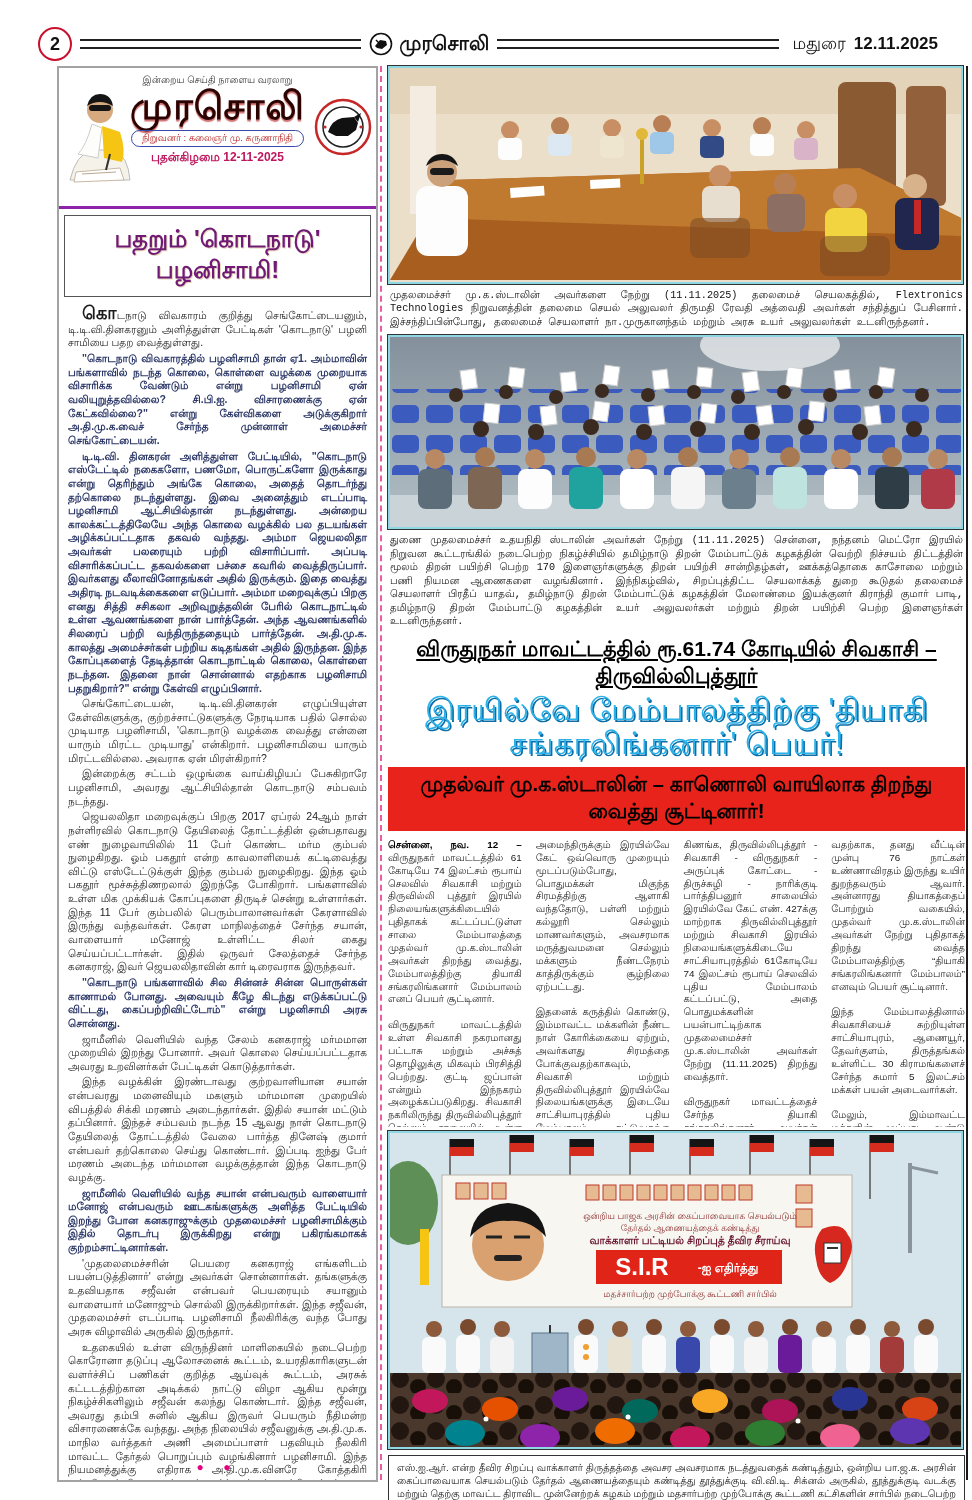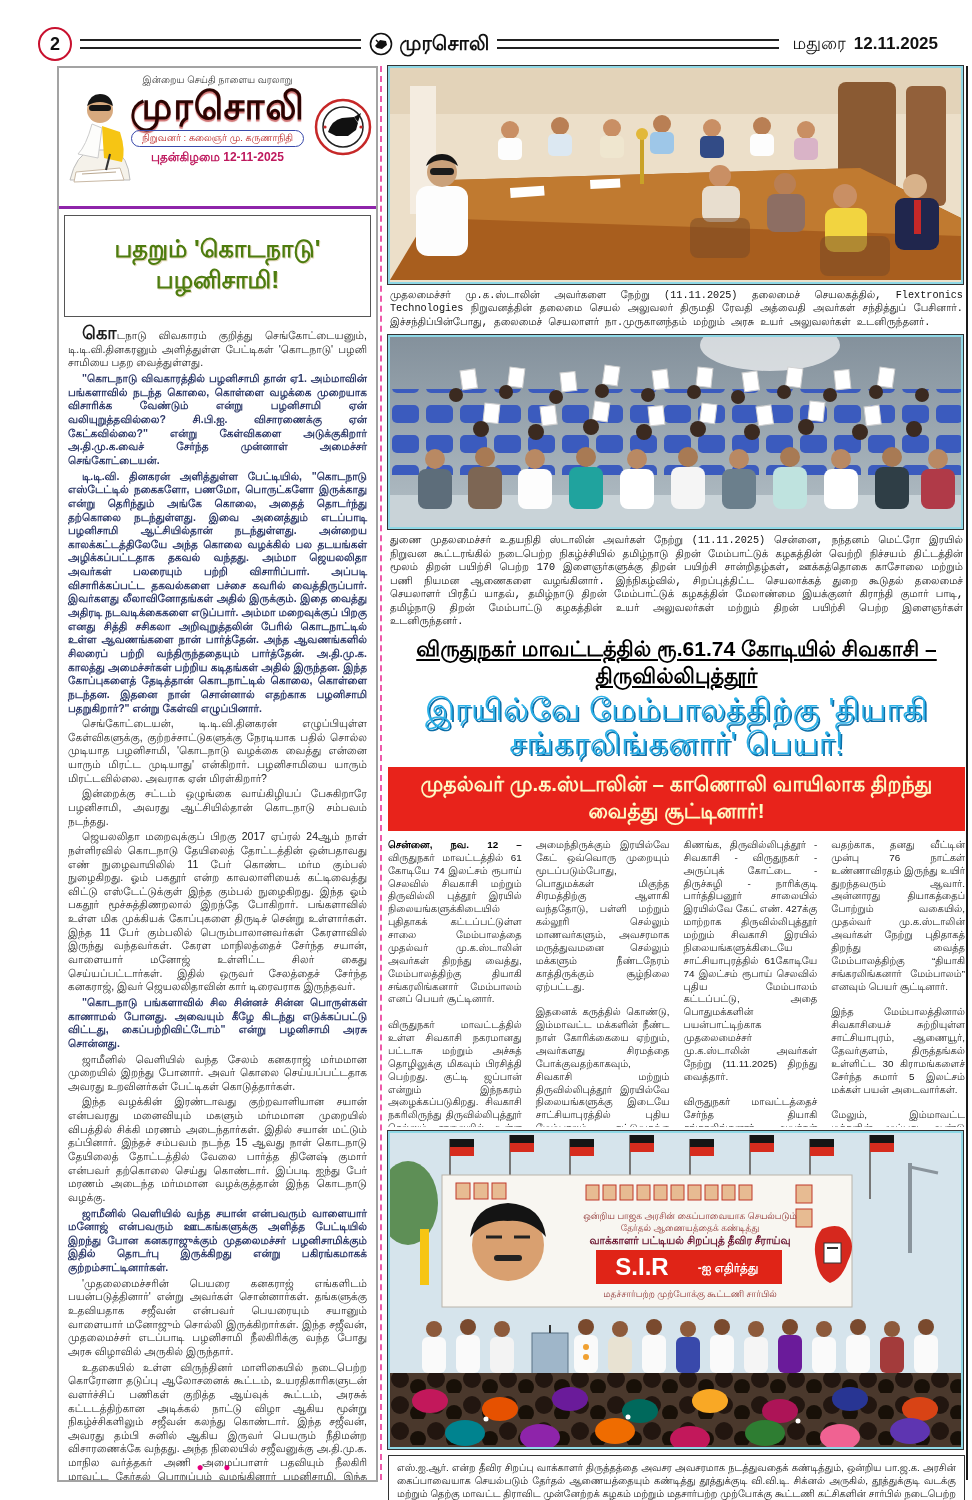--- a/index.html
+++ b/index.html
@@ -18,41 +18,41 @@
             border:2px solid #a3a3a3;overflow:hidden;background:#fff;}
   .masthead{position:relative;height:132px;border-bottom:3px solid #8e24aa;text-align:center;padding-top:6px;}
   .tagline{font-size:9.5px;color:#333;}
   .mast-title{font-size:38px;font-weight:bold;color:#2b0402;letter-spacing:1px;line-height:1.05;
               text-shadow:0 2px 1px rgba(170,0,0,.55);}
   .founder{display:inline-block;border:1.5px solid #3949ab;border-radius:999px;color:#b71c1c;
            font-size:9.5px;padding:1px 10px;margin-top:3px;}
   .mast-date{font-size:12px;font-weight:bold;color:#be185d;margin-top:3px;}
   .kn-fig{position:absolute;left:3px;top:16px;}
   .emblem{position:absolute;right:4px;top:30px;}
-  .lead-head{margin:6px 5px 4px 5px;border:1.5px solid #555;padding:19px 2px;text-align:center;
-             font-size:24px;font-weight:bold;color:#4d7c0f;text-shadow:1px 1px 0 #e5d9bd;}
+  .lead-head{margin:6px 5px 4px 5px;border:1.5px solid #555;padding:9px 2px;text-align:center;
+             font-size:24px;font-weight:bold;color:#701a75;text-shadow:1px 1px 0 #e5d9bd;}
   .lead-body{padding:2px 9px 26px 9px;}
   .lead-body p{margin:2px 0;text-indent:14px;font-size:10.5px;line-height:1.3;
                text-align:justify;color:#1c1c1c;}
   .lead-body p.bq{font-weight:bold;color:#2c3868;}
   .dropcap{font-weight:bold;font-size:1.7em;line-height:1;}
   .endmark{position:absolute;bottom:6px;left:0;width:100%;text-align:center;color:#e5007d;
            font-size:12px;letter-spacing:8px;}
   
   .vsep{position:absolute;left:380px;top:66px;height:1414px;border-left:2px dashed rgba(229,0,125,.65);}
   .vrule-r{position:absolute;left:966px;top:66px;height:1414px;border-left:2px solid #1a1a1a;}
   
   .right{position:absolute;left:388px;top:66px;width:577px;}
   .photo{display:block;border:2px solid #8ed8e6;box-shadow:0 0 0 1px #333;}
   .cap{font-size:10.2px;line-height:1.32;text-align:justify;color:#101010;padding:5px 2px 0 2px;font-family:Liberation Mono, monospace;}
   .kicker{margin-top:8px;text-align:center;font-size:21px;font-weight:bold;color:#000;
           text-decoration:underline;text-underline-offset:3px;}
   .rail-head{margin-top:2px;text-align:center;font-size:31px;font-weight:400;color:#2cb1e8;
              line-height:1.12;text-shadow:1.5px 1.5px 0 #0b6ea8;}
-  .redband{margin-top:5px;background:#e8231b;color:#fef9c3;text-align:center;font-weight:bold;
+  .redband{margin-top:5px;background:#e8231b;color:#000000;text-align:center;font-weight:bold;
            font-size:20.5px;padding:5px 2px;}
   .rail-cols{display:flex;gap:14px;margin-top:8px;height:288px;overflow:hidden;}
   .rail-col{flex:1;font-size:9.9px;line-height:1.3;text-align:justify;color:#1b1b1b;white-space:pre-line;}
   .rail-col b{color:#000;}
   .cap-box{margin-top:6px;border:1px solid #333;padding:5px 8px;font-size:9.8px;line-height:1.34;
            text-align:justify;color:#101010;}
 </style>
 </head>
 <body>
 

